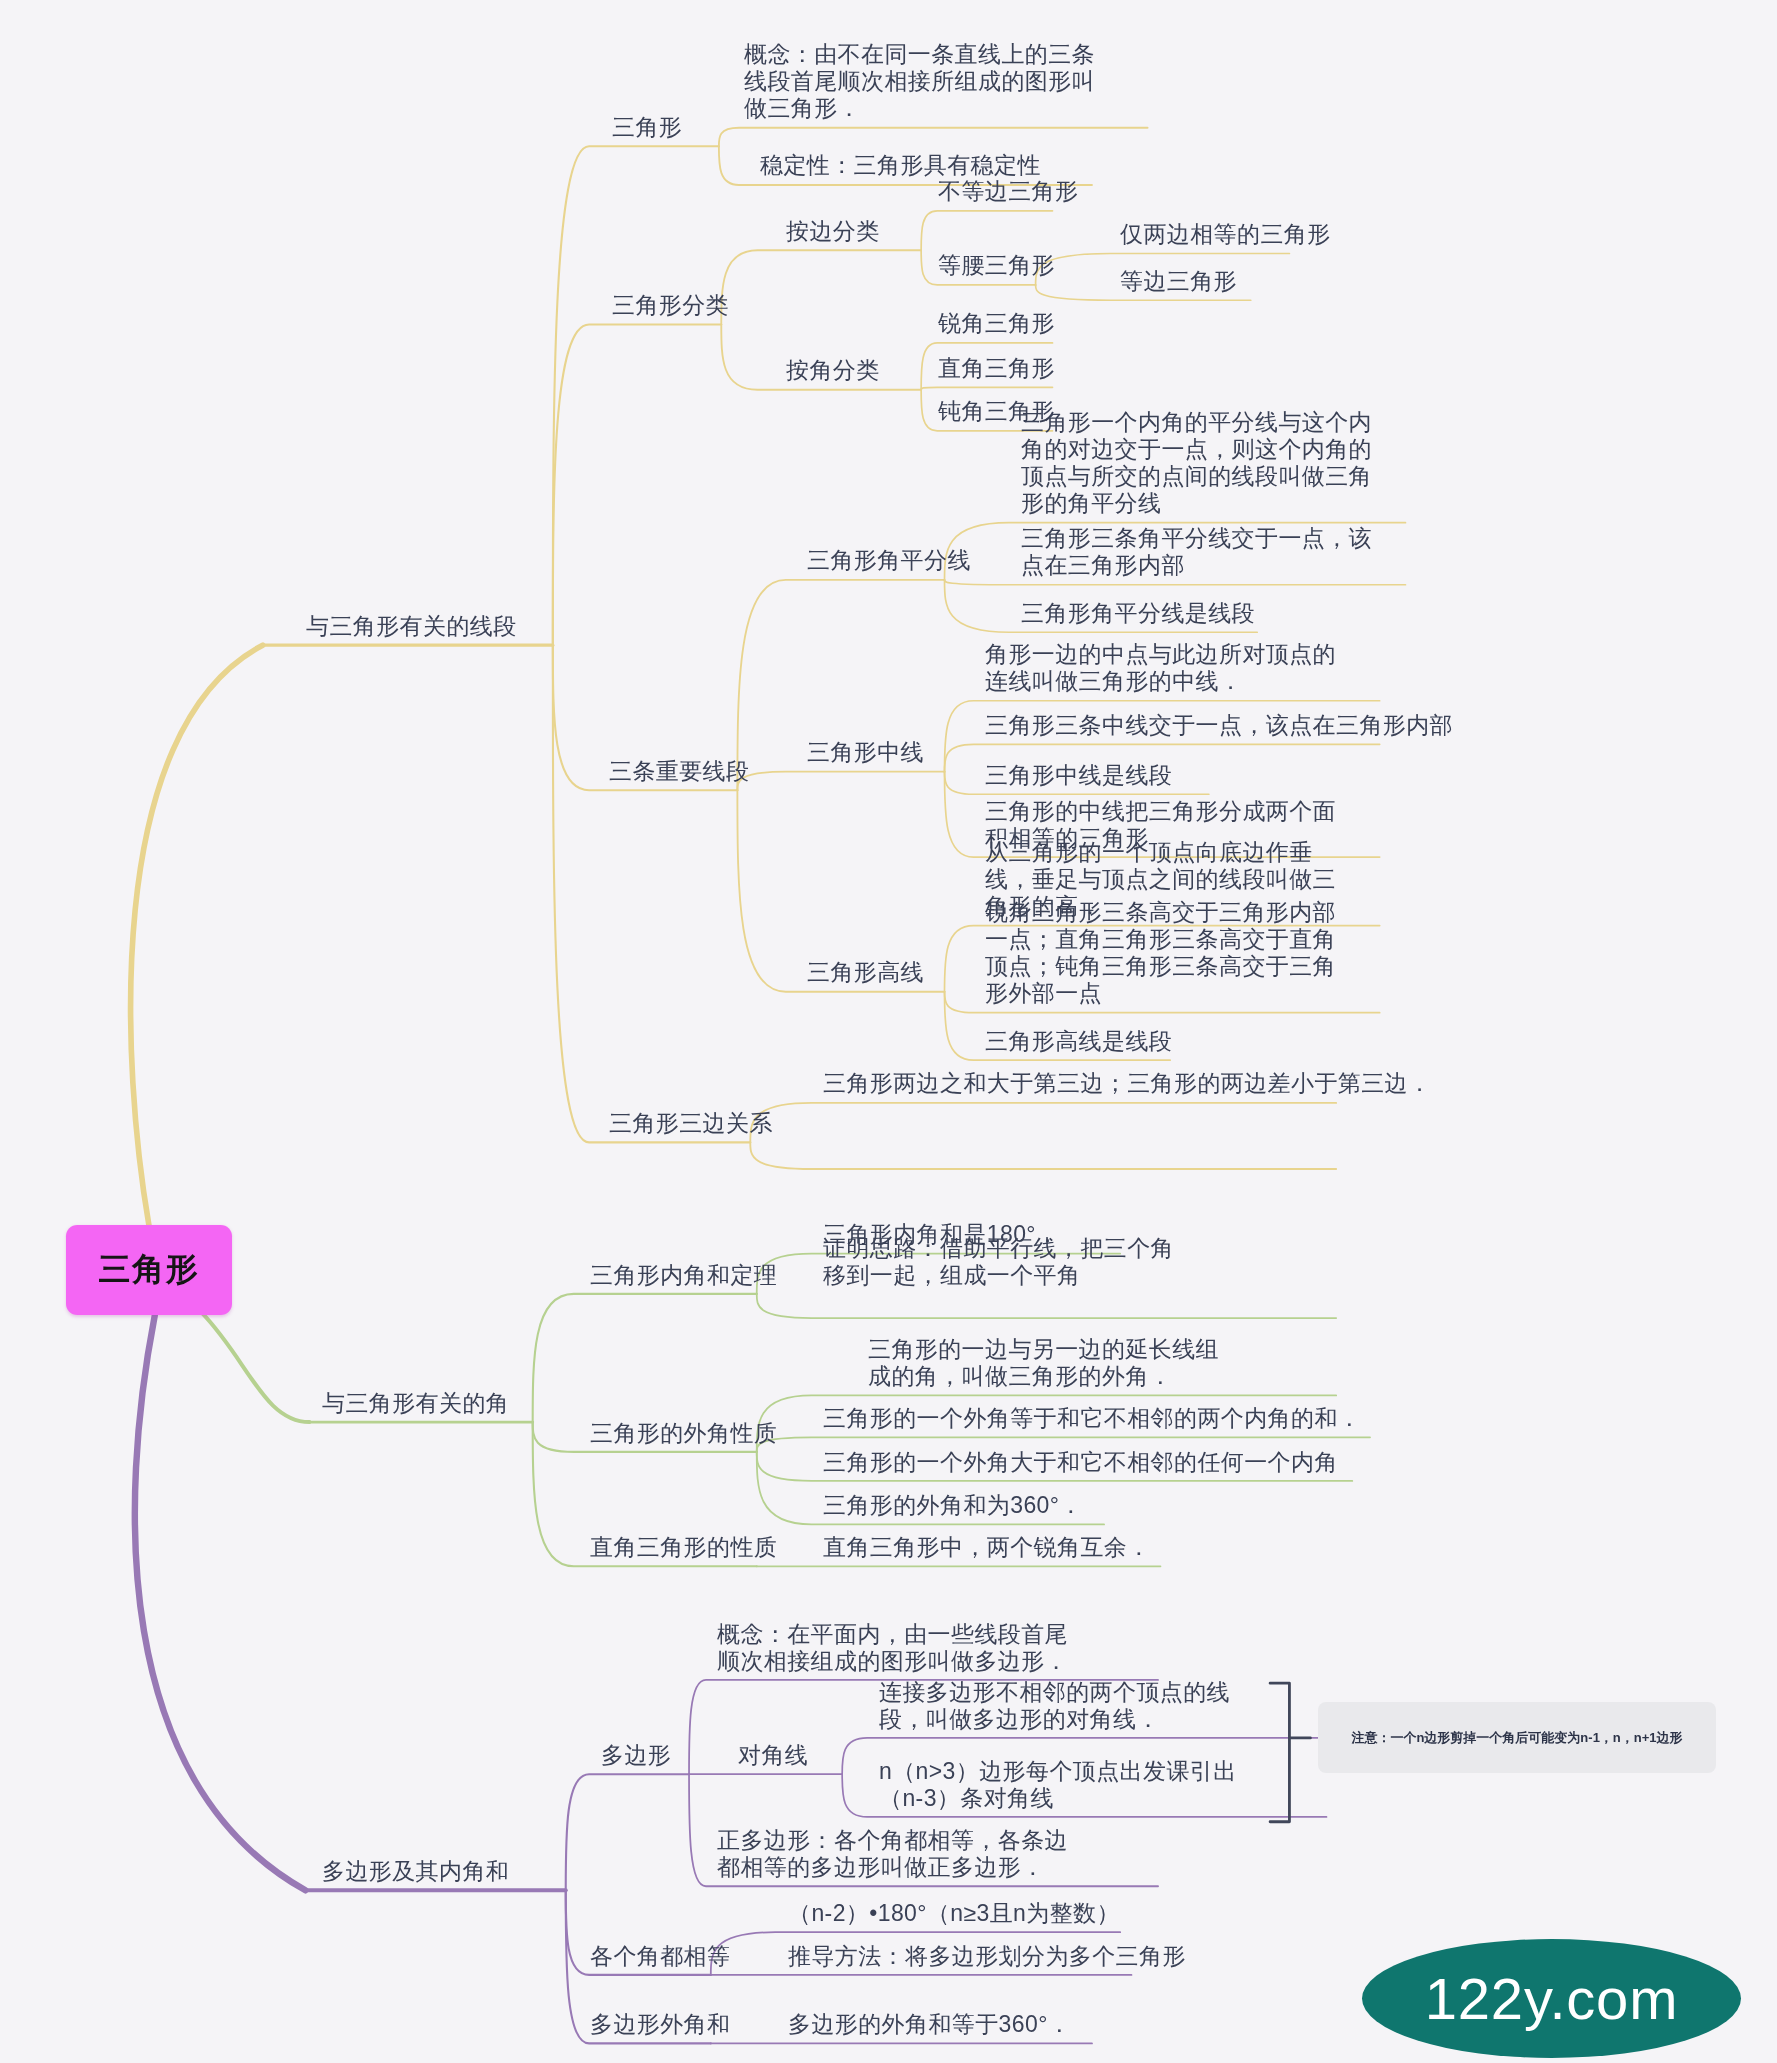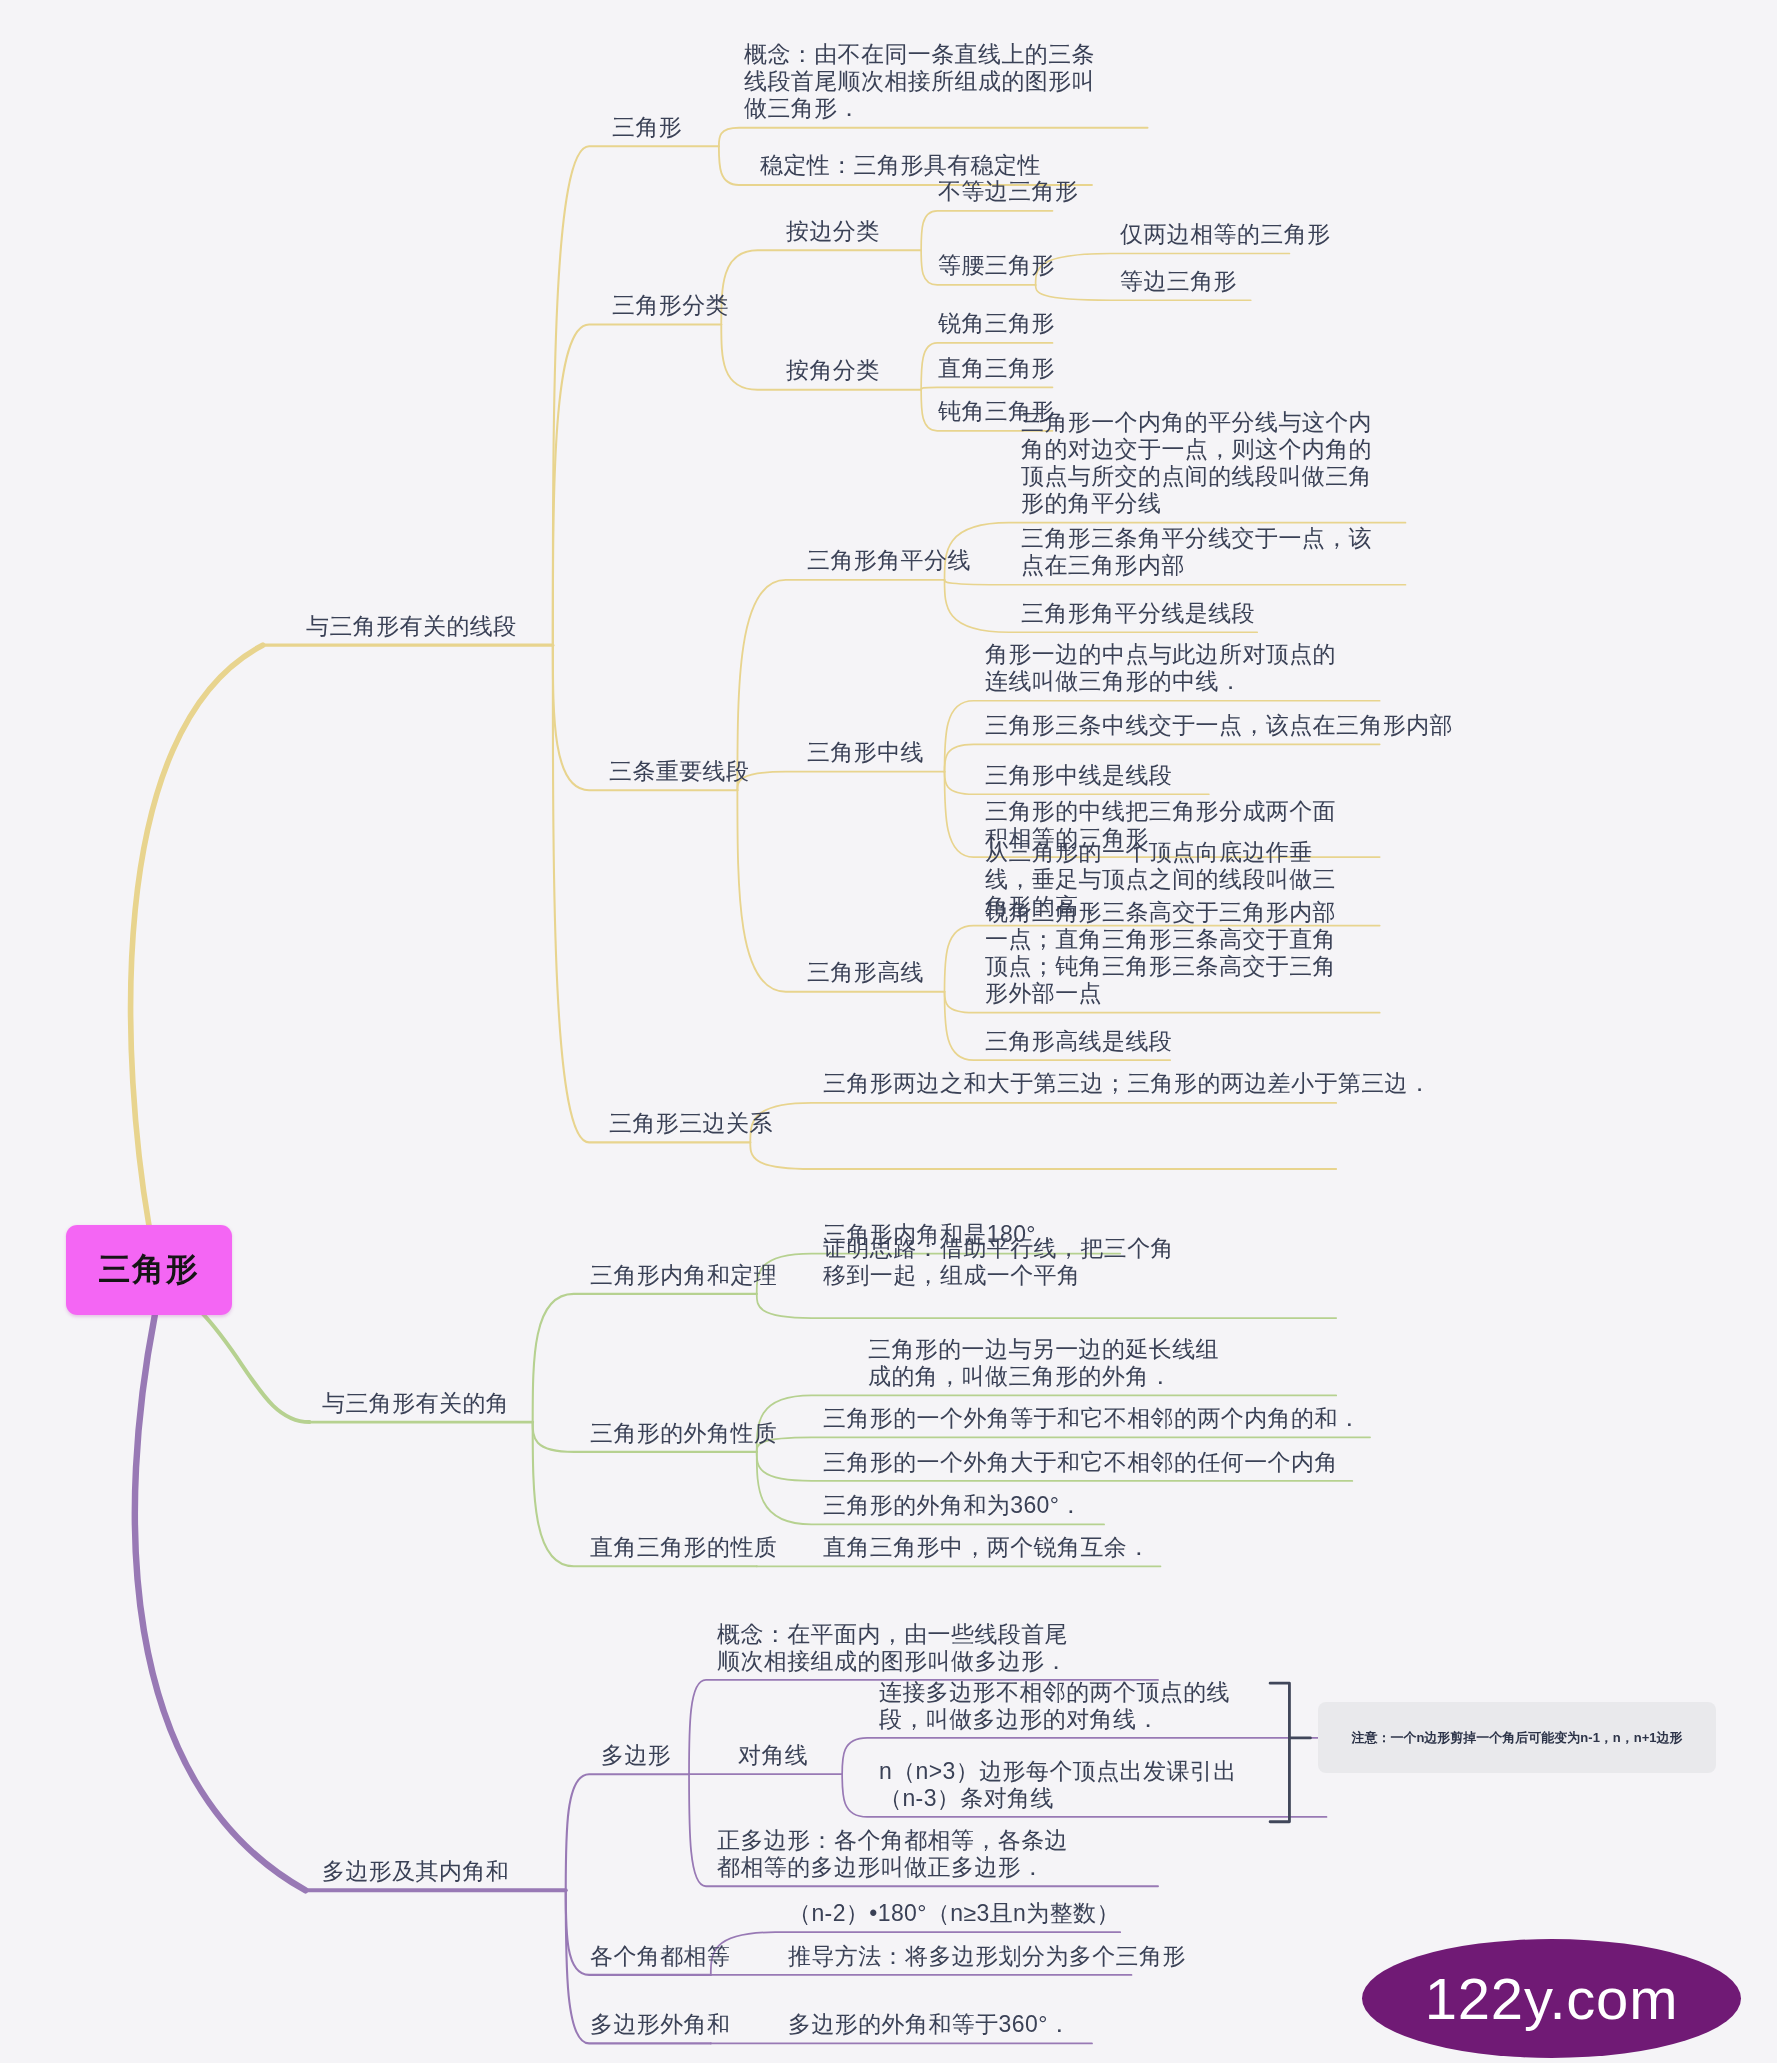--- a/index.html
+++ b/index.html
@@ -21,21 +21,21 @@
     box-shadow:0 1.6px 3.2px rgba(180,60,180,0.25);
   }
   .note-box{
     position:absolute;left:1318px;top:1702px;width:398px;height:71px;
     background:#e9e9ec;border-radius:8px;display:flex;align-items:center;justify-content:center;
     text-align:center;font-size:13px;line-height:25px;font-weight:bold;color:#2c3348;
     padding:0 11.3px;box-sizing:border-box;white-space:normal;
   }
   .watermark{
     position:absolute;left:1362px;top:1939px;width:379px;height:119px;
-    background:#701a75;border-radius:50%;display:flex;align-items:center;justify-content:center;
+    background:#0f766e;border-radius:50%;display:flex;align-items:center;justify-content:center;
     color:#ffffff;font-size:58px;letter-spacing:0.8px;
   }
 </style>
 </head>
 <body>
 
 <div class="canvas">
 
   <svg class="links" width="1777" height="2064" viewBox="0 0 2205 2560">
 

